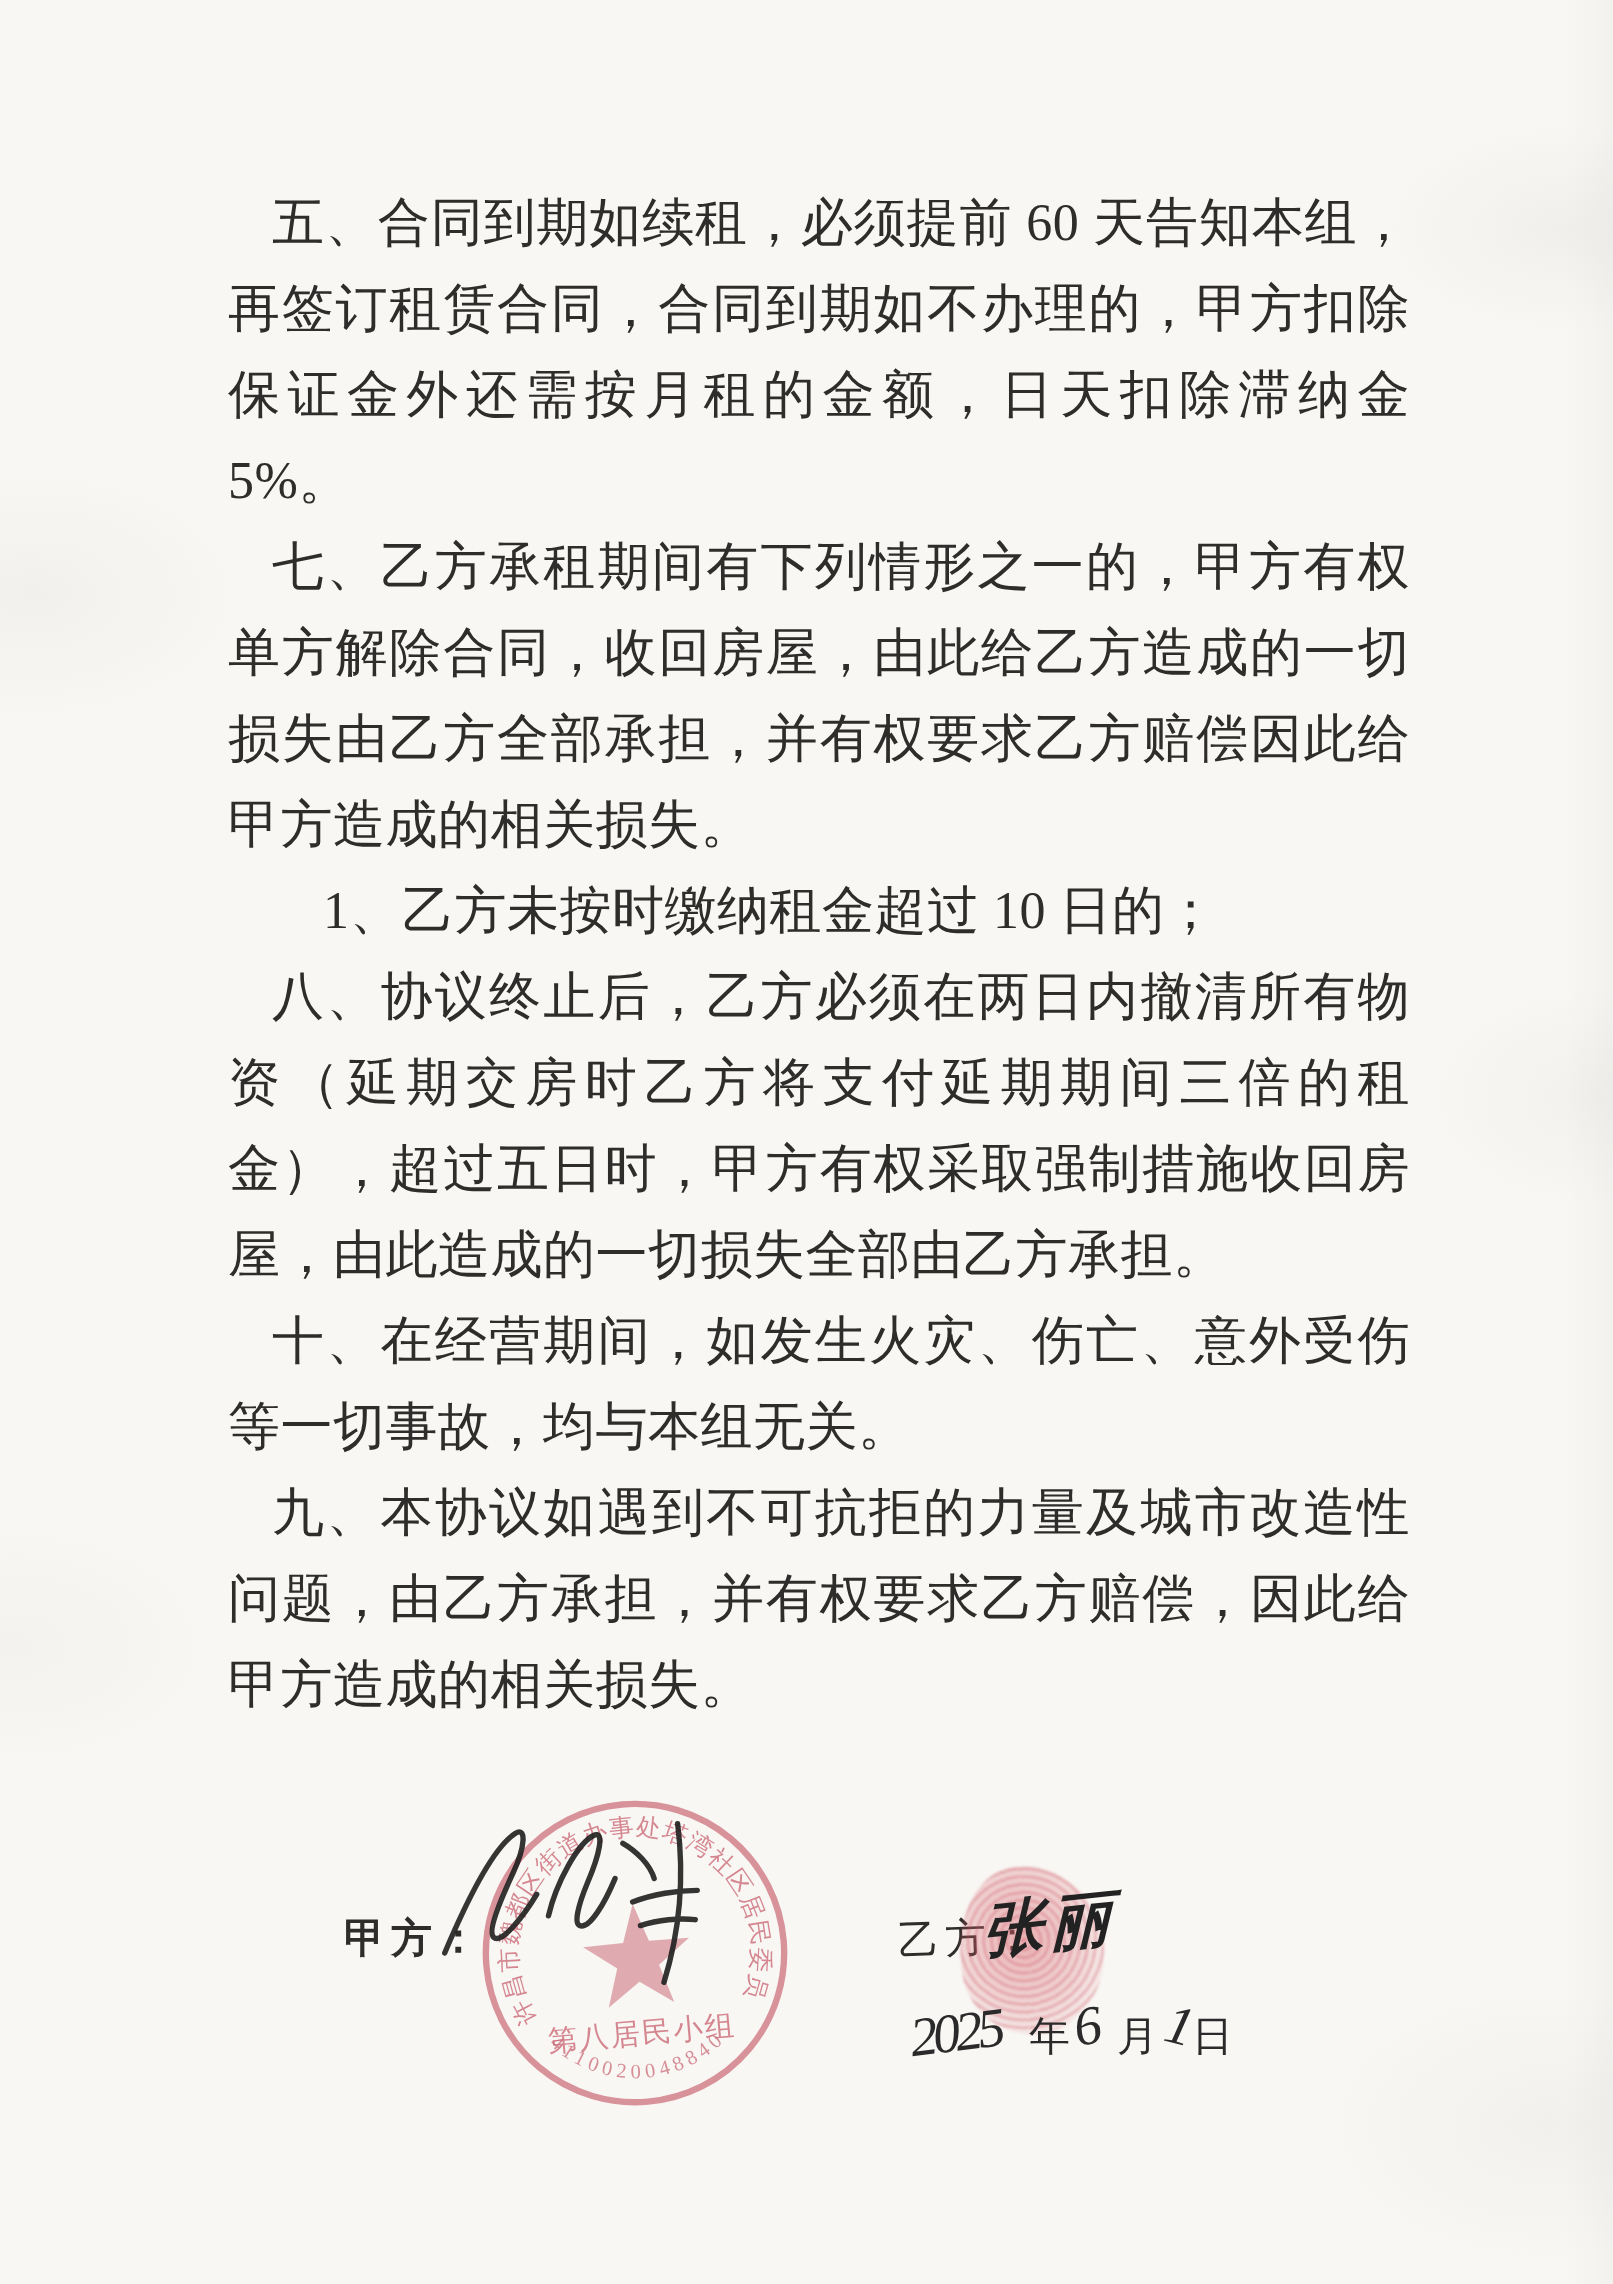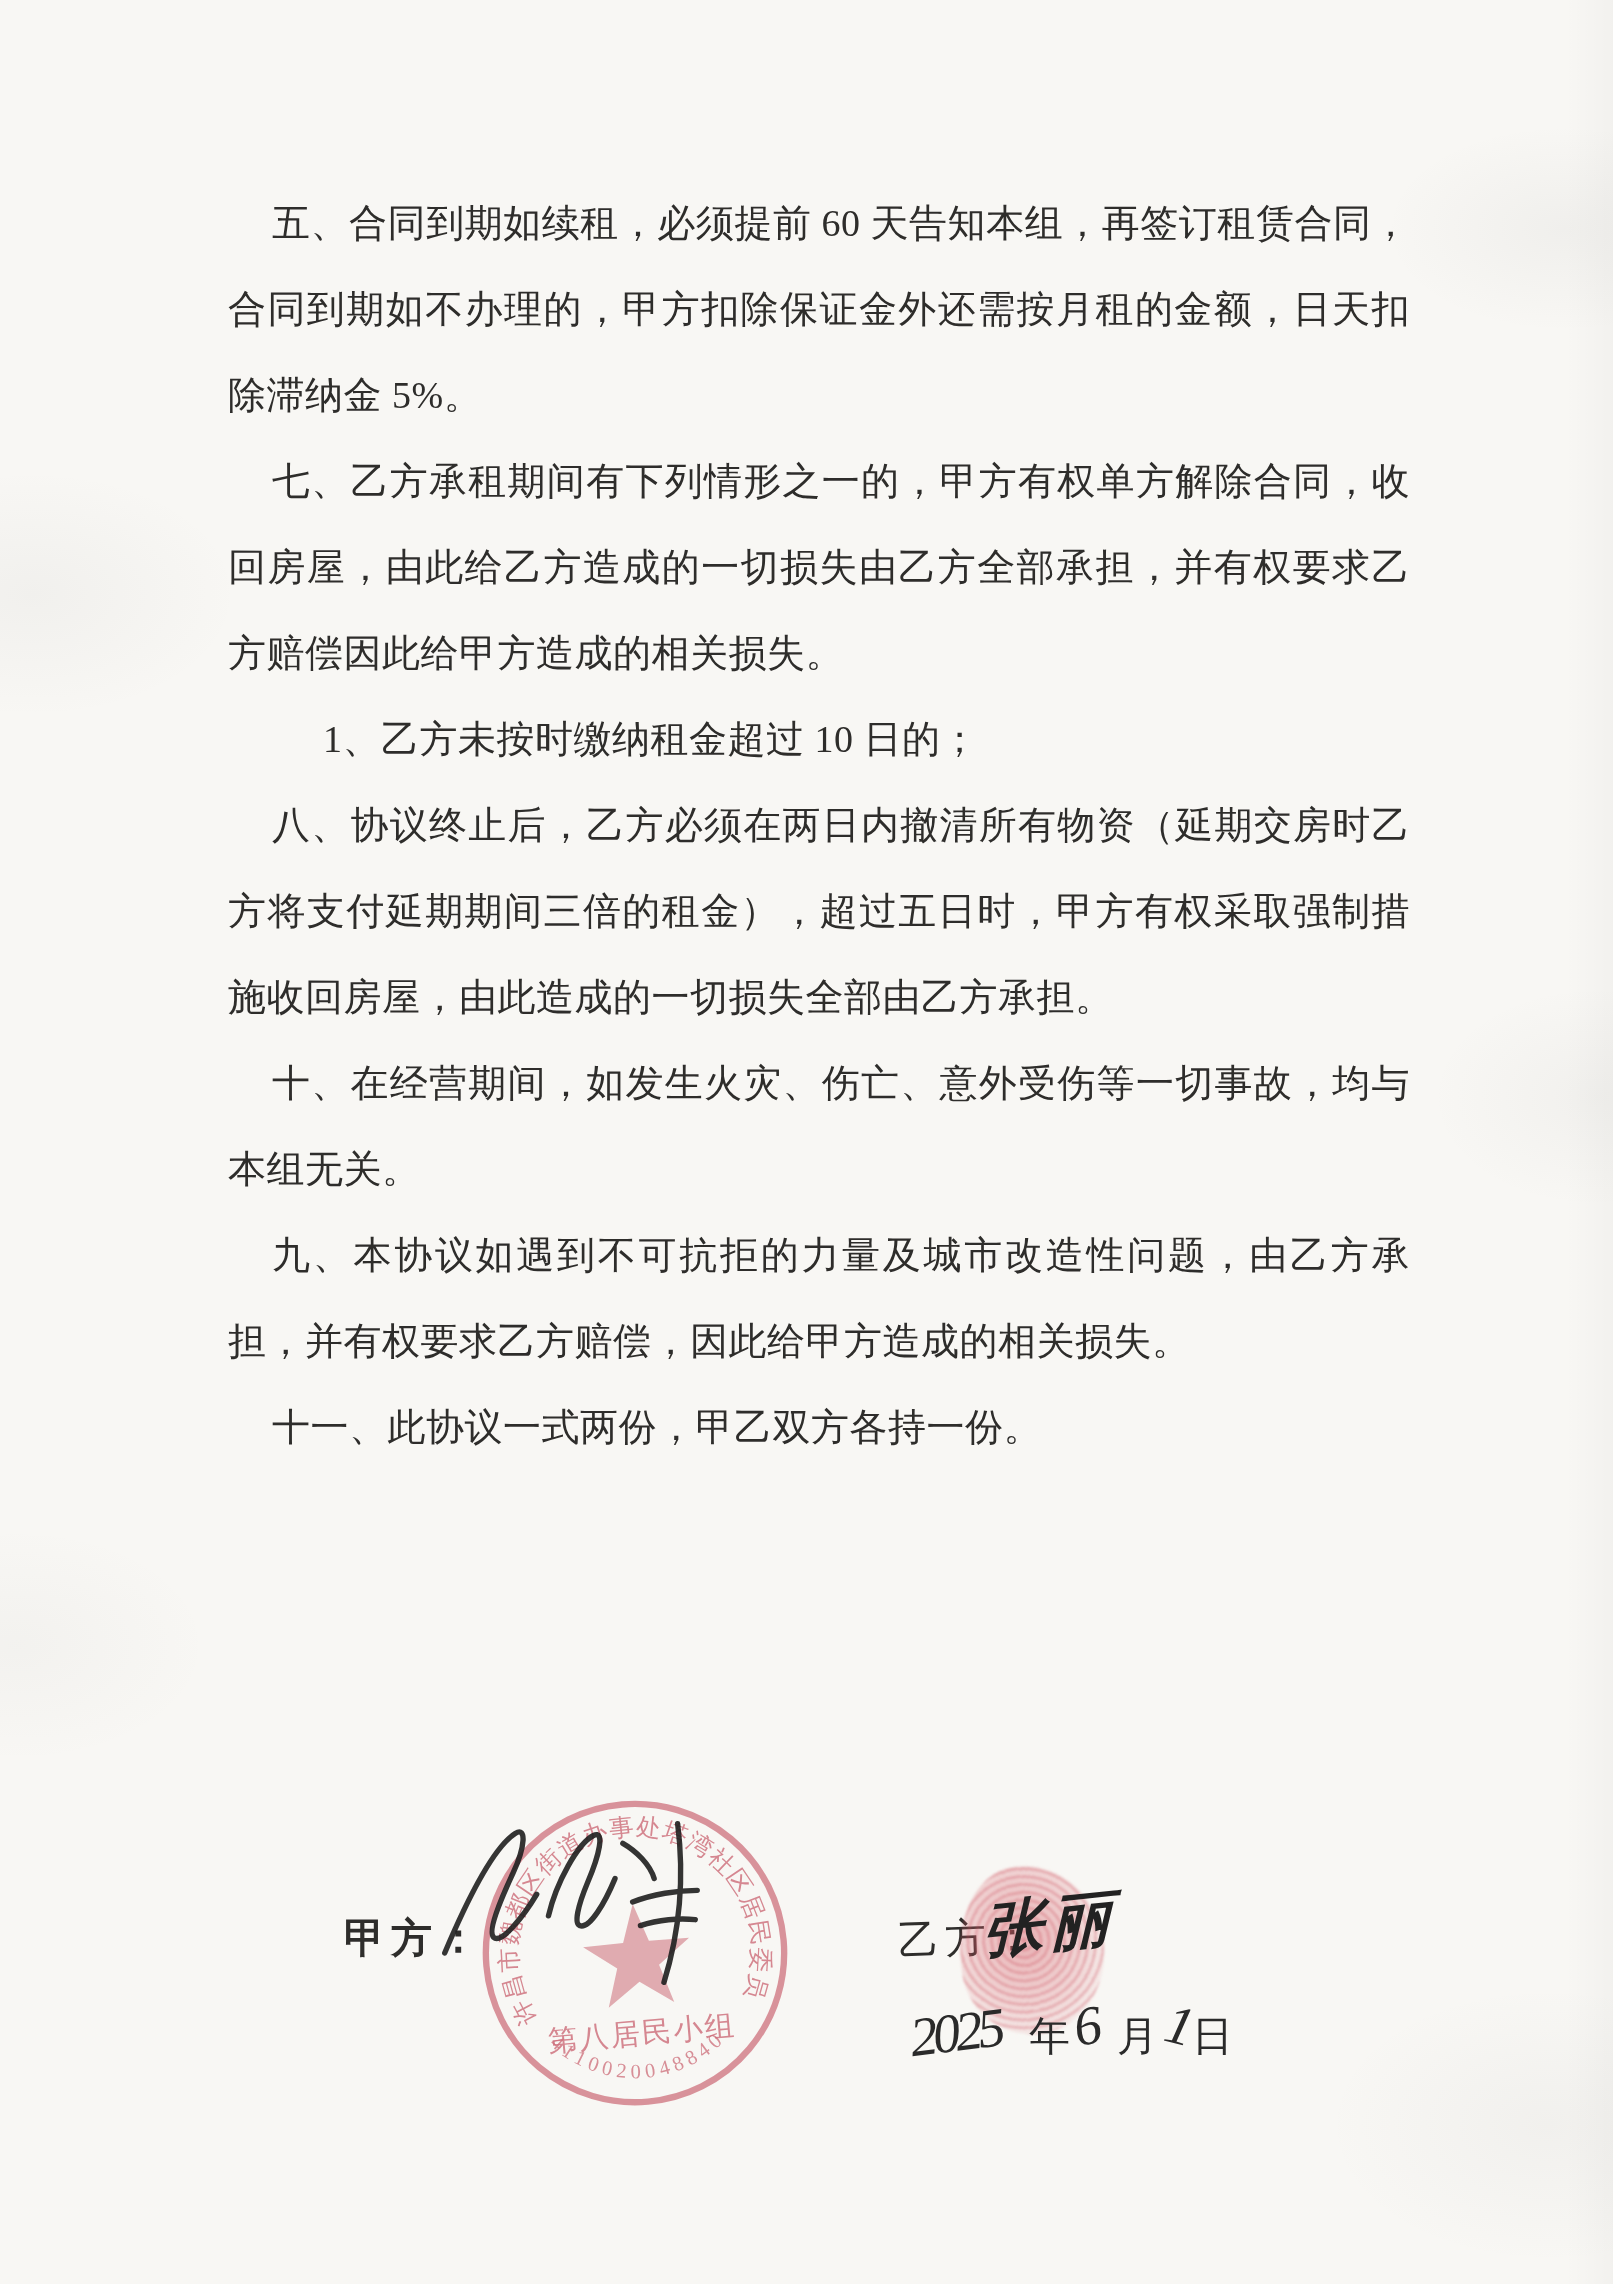--- a/index.html
+++ b/index.html
@@ -17,21 +17,21 @@
     background:
       radial-gradient(ellipse 255px 147px at 97% 10%, rgba(110,110,110,.06), transparent 70%),
       radial-gradient(ellipse 294px 176px at 2% 26%, rgba(110,110,110,.05), transparent 70%),
       radial-gradient(ellipse 235px 157px at 99% 48%, rgba(110,110,110,.05), transparent 70%),
       radial-gradient(ellipse 274px 167px at 1% 72%, rgba(110,110,110,.04), transparent 70%),
       radial-gradient(ellipse 314px 196px at 96% 93%, rgba(110,110,110,.05), transparent 70%),
       linear-gradient(to left, rgba(0,0,0,.025), transparent 3%);
   }
   .body-text{
     position:absolute;left:228px;top:180px;width:1182px;
-    font-size:38px;line-height:86px;
+    font-size:52px;line-height:86px;
     text-align:justify;letter-spacing:0.5px;
   }
   .body-text p{margin:0;}
   .indent-para{text-indent:44px;}
   .indent-item{text-indent:95px;text-align:left;}
 
   
   .sig-label{
     position:absolute;font-size:41px;letter-spacing:5.9px;color:#2e2d2b;
   }
@@ -81,21 +81,20 @@
 
       <p class="indent-item">1、乙方未按时缴纳租金超过 10 日的；</p>
 
 
       <p class="indent-para">八、协议终止后，乙方必须在两日内撤清所有物资（延期交房时乙方将支付延期期间三倍的租金），超过五日时，甲方有权采取强制措施收回房屋，由此造成的一切损失全部由乙方承担。</p>
 
       <p class="indent-para">十、在经营期间，如发生火灾、伤亡、意外受伤等一切事故，均与本组无关。</p>
 
       <p class="indent-para">九、本协议如遇到不可抗拒的力量及城市改造性问题，由乙方承担，并有权要求乙方赔偿，因此给甲方造成的相关损失。</p>
 
-      <p class="indent-para">十一、此协议一式两份，甲乙双方各持一份。</p>
     </div>
 
   <div class="sig-label label-a">甲方：</div>
 
   <svg class="seal" width="314" height="314" viewBox="0 0 320 320">
     <g transform="rotate(-5 160 158)">
       <circle cx="160" cy="158" r="152" fill="none" stroke-width="6.5" opacity=".72" stroke="#c9606e"></circle>
       <polygon opacity=".55" points="162,108 175.2,146.8 216.2,147.4 183.4,172 195.5,211.1 162,187.5 128.5,211.1 140.6,172 107.8,147.4 148.8,146.8" fill="#c9606e"></polygon>
       <path id="sealRingPath" d="M 56.1 218 A 120 120 0 1 1 263.9 218" fill="none"></path>
       <text font-size="25" letter-spacing="1" opacity=".8" fill="#c9606e">

